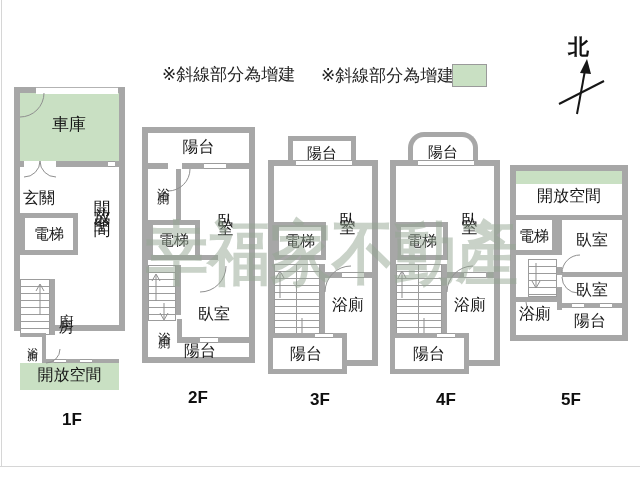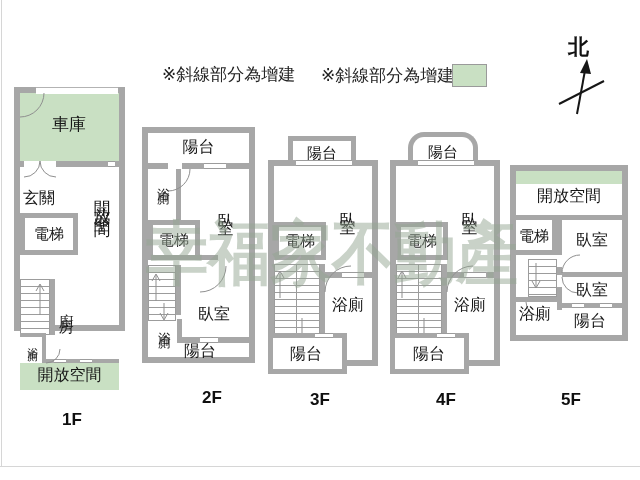--- a/index.html
+++ b/index.html
@@ -111,21 +111,21 @@
     <span class="lb" style="left:36px;top:209px;">陽台</span>
     <svg class="ov" width="113" height="236" viewBox="0 0 113 236">
       <path d="M84,139 A26,26 0 0 1 58,165"></path>
       <path d="M26,64 A22,22 0 0 0 48,42"></path>
       <line x1="14" y1="148" x2="14" y2="174"></line>
         <polyline points="10,154 14,147 18,154"></polyline>
       <line x1="22" y1="176" x2="22" y2="192"></line>
         <polyline points="18,186 22,193 26,186"></polyline>
     </svg>
   </div>
-  <span class="flab" style="left:192px;top:388px;">2F</span>
+  <span class="flab" style="left:178px;top:388px;">2F</span>
 
   <div class="abs" style="left:288px;top:136px;width:68px;height:30px;border:5px solid #a7a7a7;border-bottom:none;box-sizing:border-box;background:#fff;z-index:9;">
     <span class="lb ctr" style="left:0;top:3px;width:58px;font-size:15px;">陽台</span>
   </div>
   <div class="unit" style="left:268px;top:160px;width:110px;height:206px;">
     <div class="slide" style="left:22px;top:-6px;width:56px;height:6px;"></div>
     <span class="lb v" style="left:64px;top:34px;letter-spacing:5px;">臥室</span>
     <div class="box" style="left:0;top:56px;width:52px;height:38px;">
       <span class="lb" style="position:static;font-size:15px;">電梯</span>
     </div>

